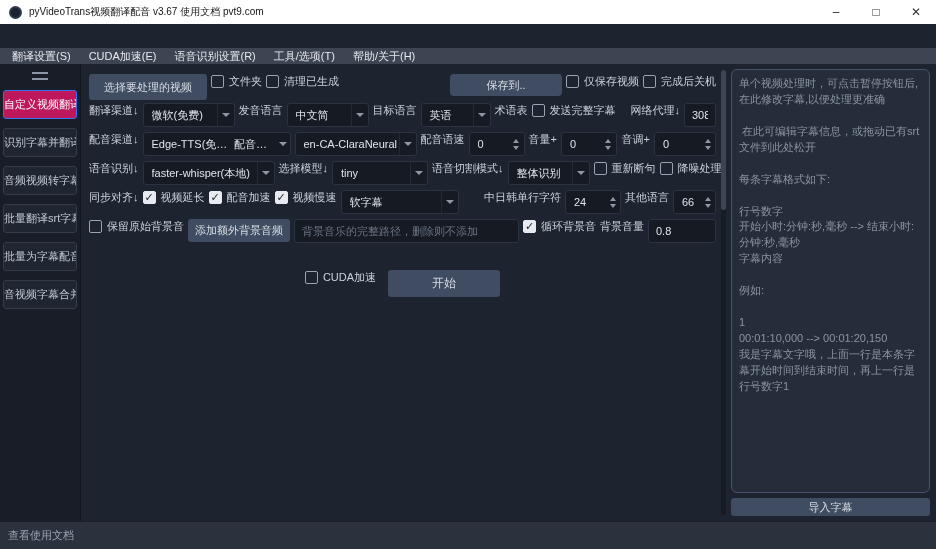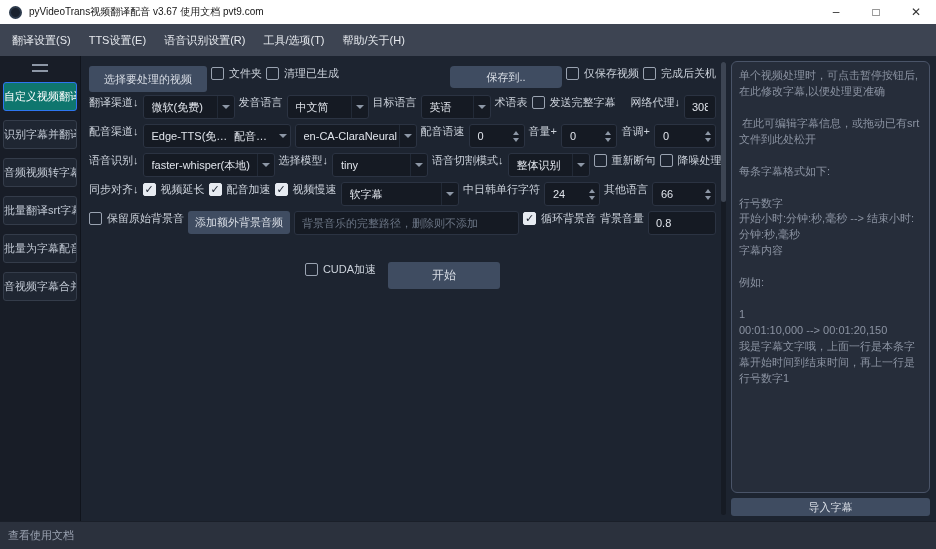--- a/index.html
+++ b/index.html
@@ -8,31 +8,31 @@
   .app { position:relative; width:936px; height:549px; background:#1d2430; overflow:hidden; display:flex; flex-direction:column; }
 
   
   .titlebar { height:24px; background:#ffffff; display:flex; align-items:center; padding-left:9px; flex:0 0 auto; }
   .app-icon { width:13px; height:13px; border-radius:50%; background:#1a222e; border:2px solid #2c3a4c; margin-right:7px; }
   .title-text { font-size:10px; color:#151515; }
   .win-controls { margin-left:auto; display:flex; height:100%; }
   .win-btn { width:40px; display:flex; align-items:center; justify-content:center; font-size:12px; color:#333; cursor:default; }
 
   
-  .menubar { height:32px; background:#3d4452; display:flex; align-items:center; padding:0 4px; gap:2px; flex:0 0 auto; }
+  .menubar { height:16px; background:#3d4452; display:flex; align-items:center; padding:0 4px; gap:2px; flex:0 0 auto;margin-top:24px; }
   .menu-item { font-size:11px; color:#e6e9ee; padding:2px 8px; }
 
   
   .content { flex:1 1 auto; display:flex; min-height:0; }
 
   
   .sidebar { width:81px; background:#181d27; border-right:1px solid #10141c; padding-top:6px; flex:0 0 auto; }
   .side-toggle { width:16px; height:8px; margin:2px auto 10px; border-top:2px solid #8d97a6; border-bottom:2px solid #8d97a6; }
   .side-btn { display:block; width:74px; margin:0 auto 9px; height:29px; line-height:27px; background:#1f2632; border:1px solid #343c4a; border-radius:3px; color:#c3cad5; font-size:11px; text-align:center; white-space:nowrap; overflow:hidden; }
-  .side-btn.active { border-color:#2e75f0; color:#ffffff; background:#0f766e; }
+  .side-btn.active { border-color:#2e75f0; color:#ffffff; background:#be185d; }
 
   
   .main { flex:1 1 auto; min-width:0; padding:10px 12px 0 8px; position:relative; overflow:hidden; }
   .row { display:flex; align-items:flex-start; gap:4px; height:25px; margin-bottom:4px; font-size:11px; color:#ccd2db; white-space:nowrap; }
   .lbl { color:#ccd2db; flex:0 0 auto; }
   .ml-auto { margin-left:auto; }
 
   .btn { background:#3f4c61; color:#d9dee6; border:none; border-radius:3px; font-size:11px; display:inline-flex; align-items:center; justify-content:center; flex:0 0 auto; font-family:inherit; }
   .btn-select-video { width:118px; height:26px; }
   .btn-save { width:112px; height:22px; border-radius:4px; }
@@ -83,21 +83,21 @@
     <span class="title-text">pyVideoTrans视频翻译配音 v3.67 使用文档 pvt9.com</span>
     <div class="win-controls">
       <span class="win-btn">–</span>
       <span class="win-btn">□</span>
       <span class="win-btn">✕</span>
     </div>
   </div>
 
   <div class="menubar">
     <span class="menu-item">翻译设置(S)</span>
-    <span class="menu-item">TTS设置(E)</span>
+    <span class="menu-item">CUDA加速(E)</span>
     <span class="menu-item">语音识别设置(R)</span>
     <span class="menu-item">工具/选项(T)</span>
     <span class="menu-item">帮助/关于(H)</span>
   </div>
 
   <div class="content">
 
     <div class="sidebar">
       <div class="side-toggle"></div>
       <button class="side-btn active">自定义视频翻译</button>
@@ -257,21 +257,21 @@
         </span>
         <span class="lbl ml-auto">中日韩单行字符</span>
         <span class="spin" style="width:56px">
           <span>24</span>
           <span class="spin-arrows">
               <span class="tri-up-s"></span>
               <span class="tri-down-s"></span>
             </span>
         </span>
         <span class="lbl">其他语言</span>
-        <span class="spin" style="width:64px">
+        <span class="spin" style="width:43px">
           <span>66</span>
           <span class="spin-arrows">
               <span class="tri-up-s"></span>
               <span class="tri-down-s"></span>
             </span>
         </span>
       </div>
 
       <div class="row">
         <span class="cb">

